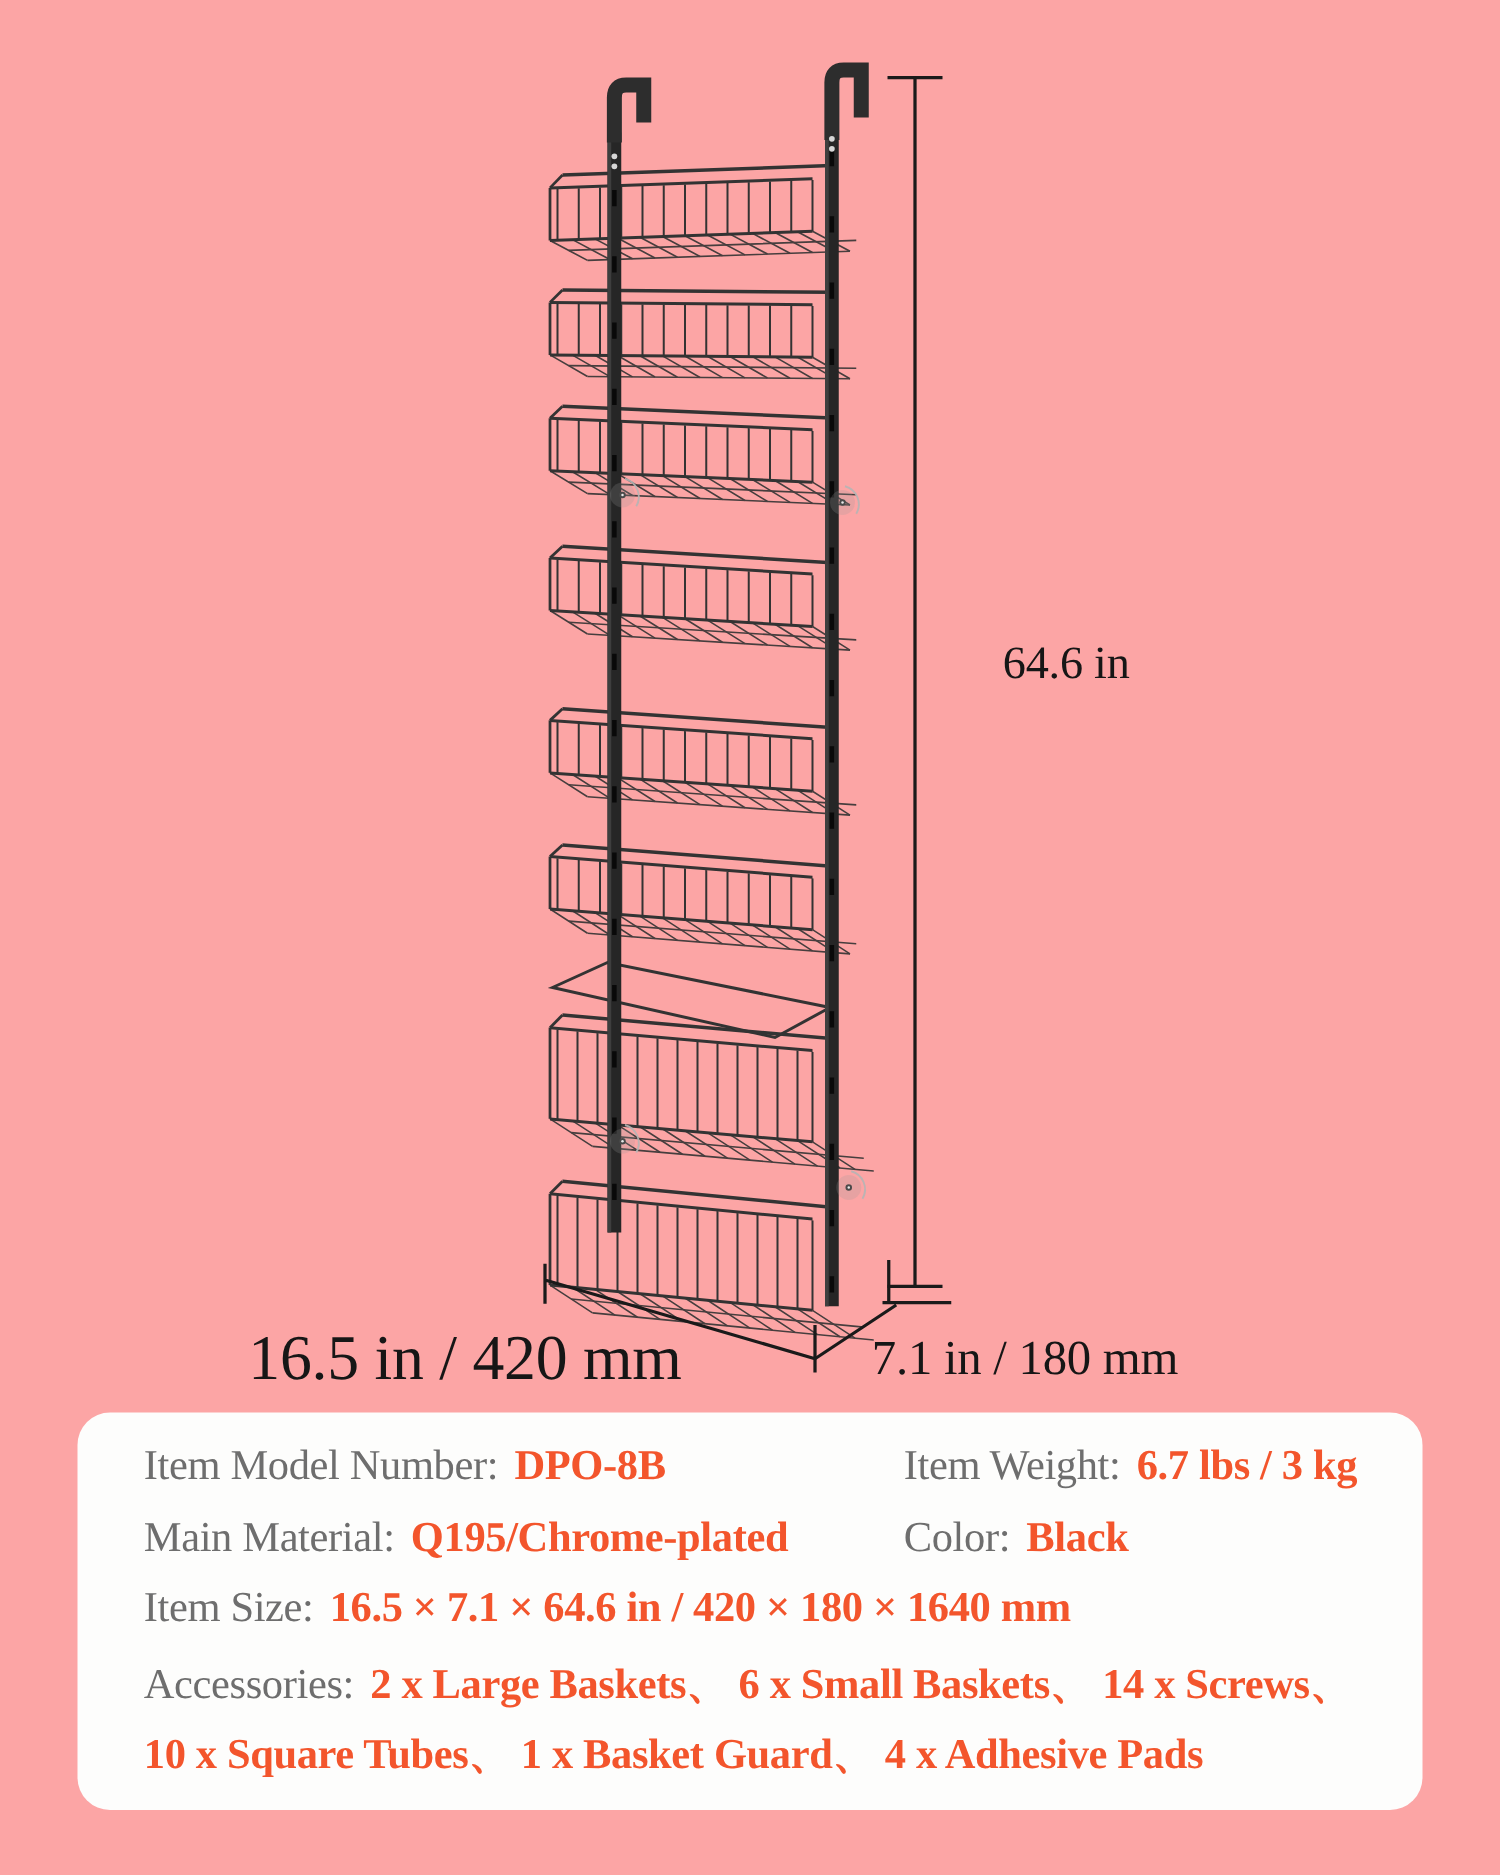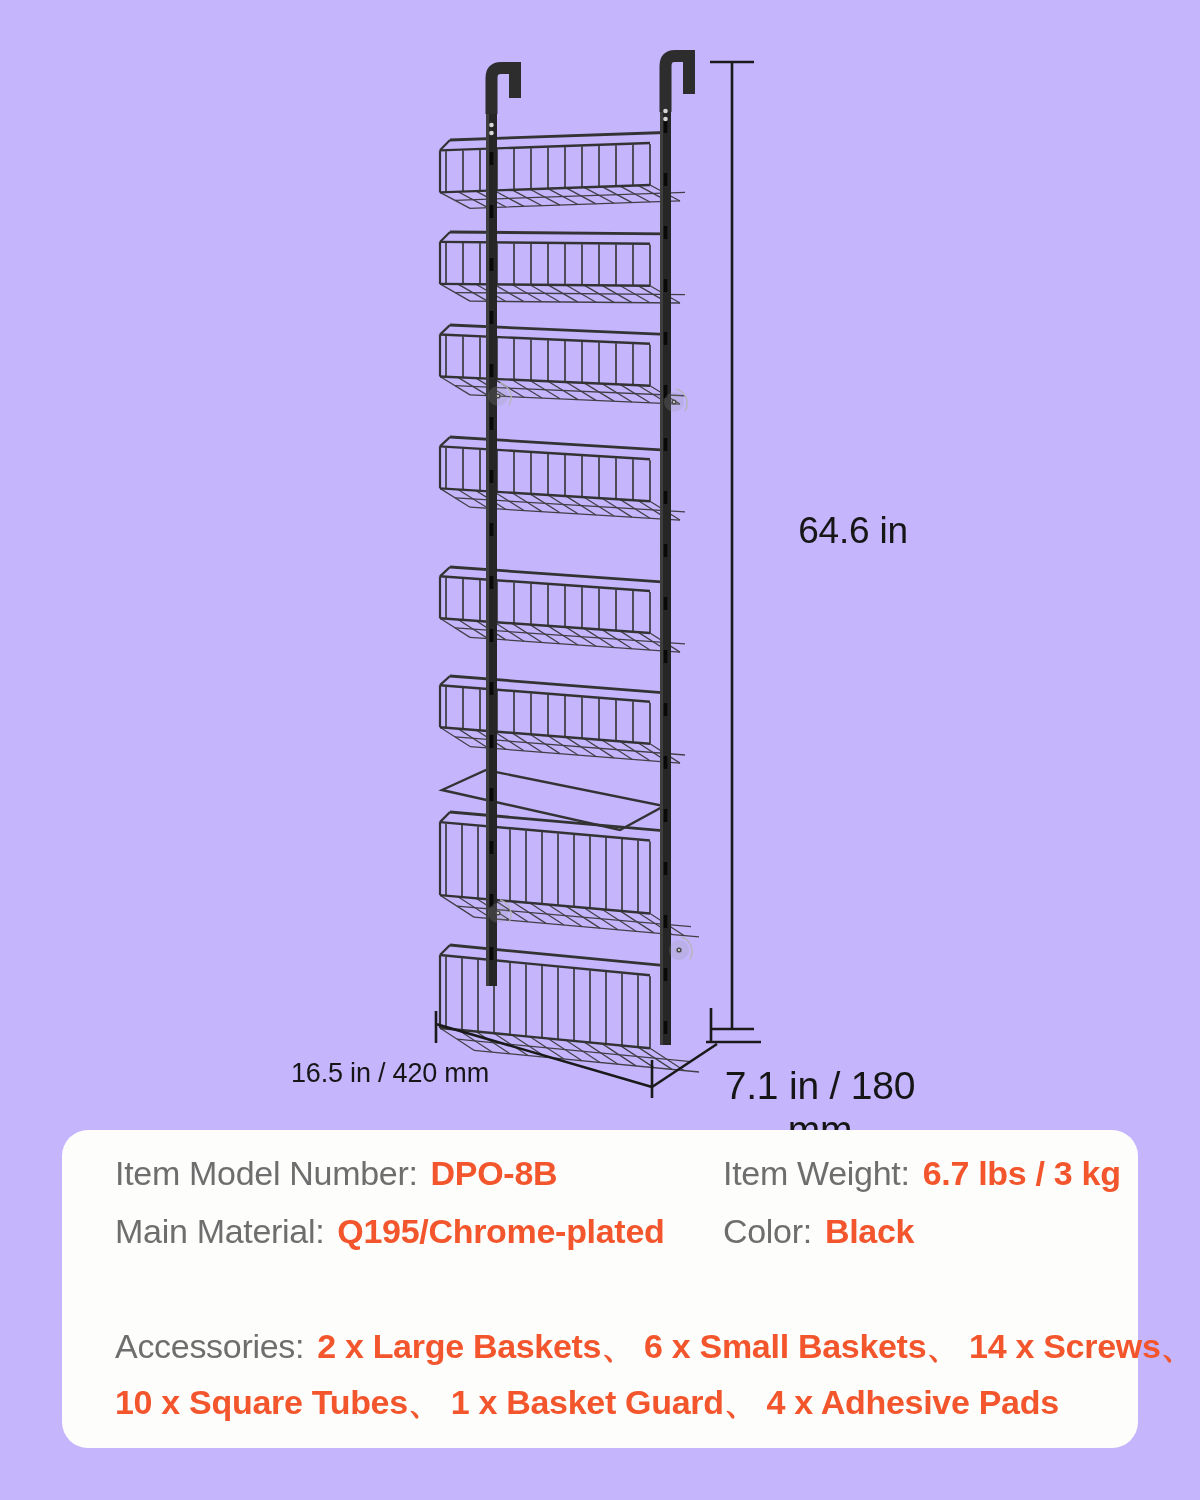--- a/index.html
+++ b/index.html
@@ -1,32 +1,32 @@
 <!DOCTYPE html>
 <html><head>
 <meta charset="utf-8">
 <style>
   * { margin:0; padding:0; box-sizing:border-box; }
   html,body { background:#e9e8e6; }
   .canvas {
     position:relative; width:1200px; height:1500px;
-    background:#c4b5fd; overflow:hidden;
-    font-family:Liberation Sans, sans-serif;
+    background:#fca5a5; overflow:hidden;
+    font-family:Liberation Serif, serif;
   }
   svg { display:block; }
   .illustration { position:absolute; left:380px; top:40px; width:580px; height:1075px; }
 
   .dim-label { position:absolute; color:#161616; letter-spacing:-0.2px; }
   .dim-height {
     left:758px; top:512px; width:190px;
     font-size:37px; line-height:38px; font-weight:500; text-align:center;
   }
   .dim-width {
-    left:190px; top:1058px; width:400px;
-    font-size:27px; font-weight:500; text-align:center;
+    left:172px; top:1058px; width:400px;
+    font-size:51px; font-weight:500; text-align:center;
   }
   .dim-depth {
     left:692px; top:1064px; width:256px;
     font-size:39px; font-weight:500; text-align:center;
   }
 
   .spec-panel {
     position:absolute; left:62px; top:1130px; width:1076px; height:318px;
     background:#FDFDFC; border-radius:26px;
   }
@@ -137,20 +137,23 @@
     </div>
     <div class="spec-row r1r">
       <span class="spec-label">Item Weight:</span><span class="spec-value">6.7 lbs / 3 kg</span>
     </div>
     <div class="spec-row r2l">
       <span class="spec-label">Main Material:</span><span class="spec-value">Q195/Chrome-plated</span>
     </div>
     <div class="spec-row r2r">
       <span class="spec-label">Color:</span><span class="spec-value">Black</span>
     </div>
+    <div class="spec-row r3">
+      <span class="spec-label">Item Size:</span><span class="spec-value">16.5 × 7.1 × 64.6 in / 420 × 180 × 1640 mm</span>
+    </div>
     <div class="spec-row r4">
       <span class="spec-label">Accessories:</span><span class="spec-value">2 x Large Baskets、 6 x Small Baskets、 14 x Screws、</span>
     </div>
     <div class="spec-row r5">
       <span class="spec-value">10 x Square Tubes、 1 x Basket Guard、 4 x Adhesive Pads</span>
     </div>
   </div>
 
 </div>
 

